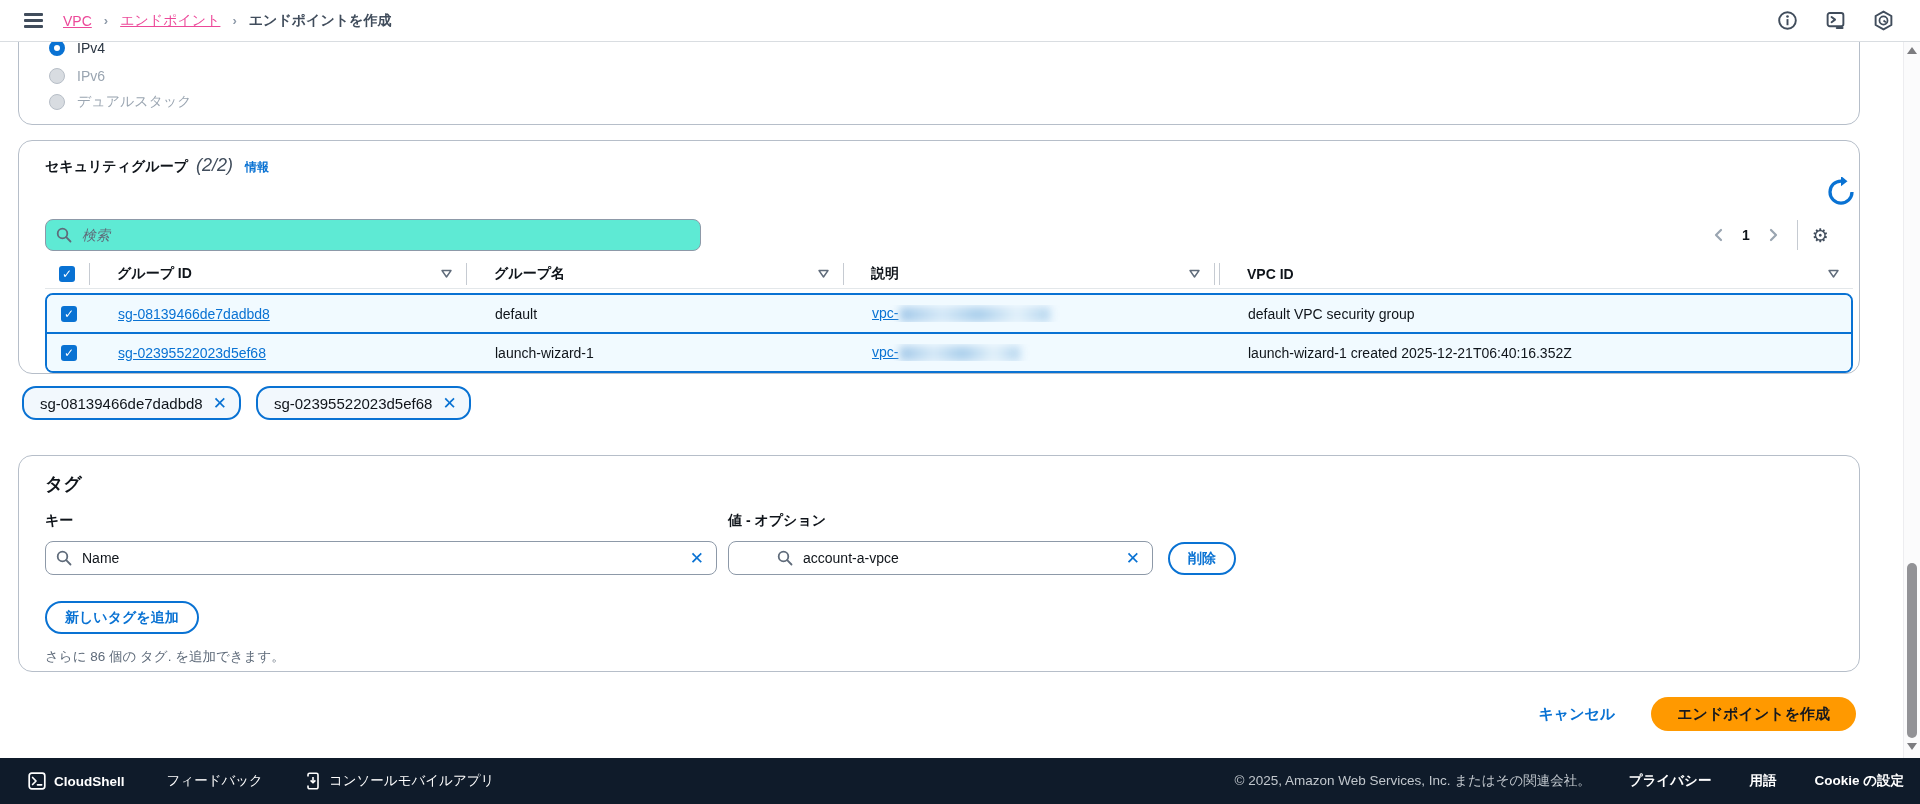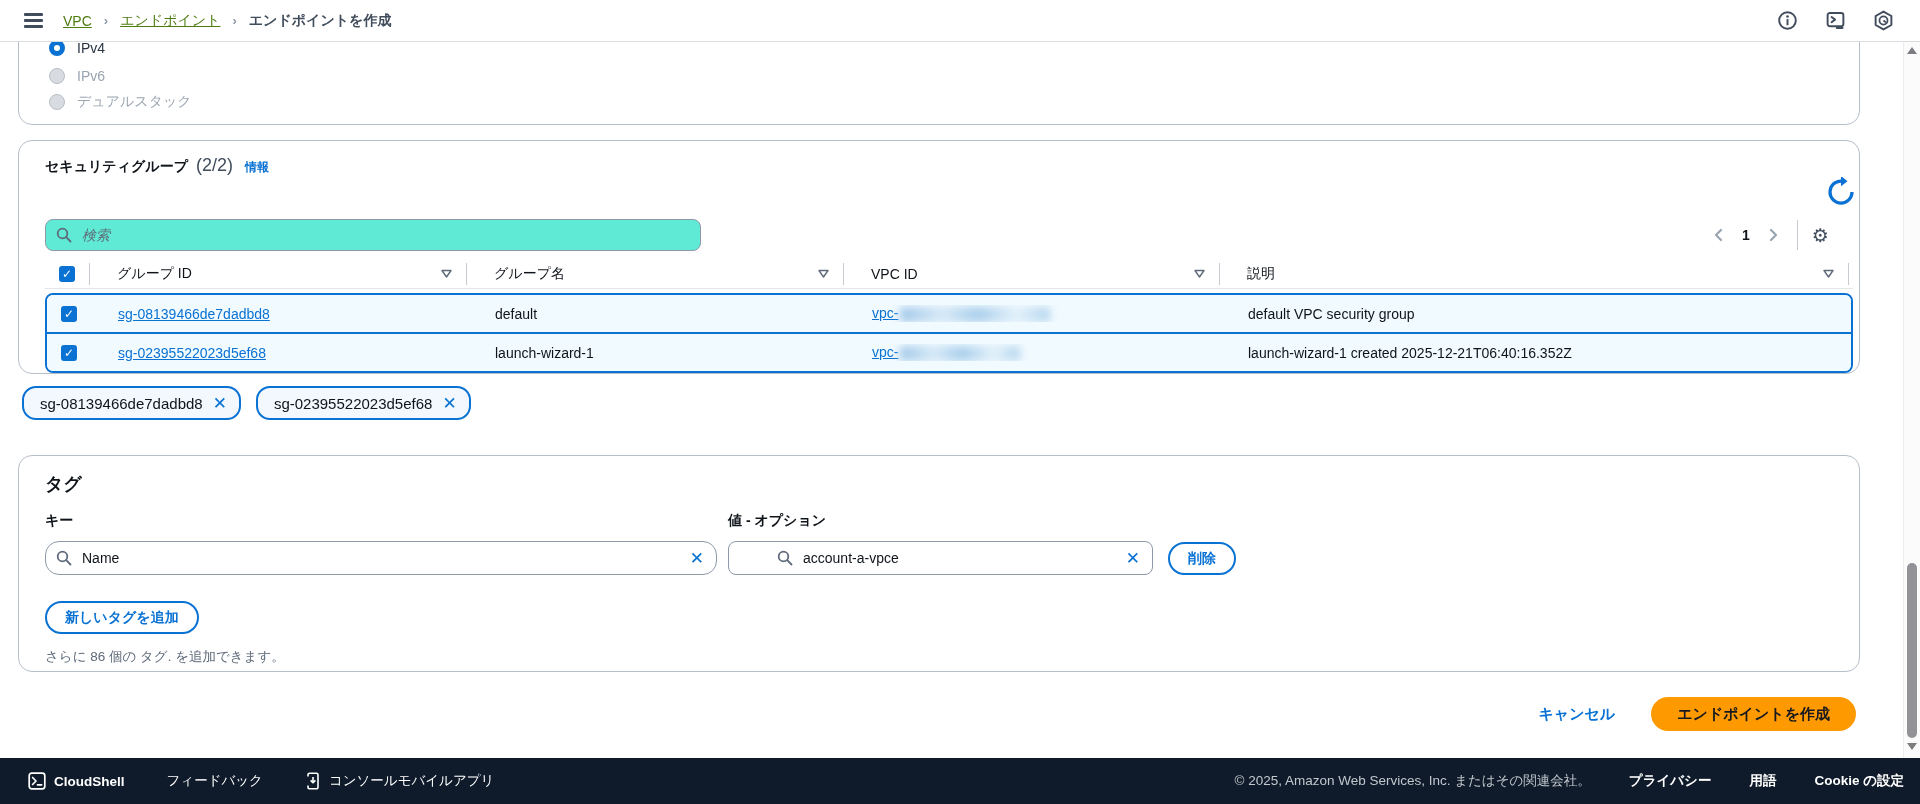--- a/index.html
+++ b/index.html
@@ -5,21 +5,21 @@
   html,body{margin:0;padding:0;background:#fff;}
   .page{position:relative;width:1920px;height:804px;overflow:hidden;background:#fff;
         font-family:"Liberation Sans","DejaVu Sans",sans-serif;color:#0f141a;font-size:14px;}
 
   
   .topbar{position:absolute;top:0;left:0;width:1920px;height:41px;background:#fff;
           border-bottom:1px solid #d9dde1;z-index:40;display:flex;align-items:center;}
   .hamburger{margin-left:24px;width:19px;height:15px;display:flex;flex-direction:column;justify-content:space-between;cursor:pointer;}
   .hamburger span{display:block;height:2.6px;background:#414d5c;border-radius:1px;}
   .crumbs{display:flex;align-items:center;margin-left:20px;gap:12px;}
-  .crumb-link{color:#4d7c0f;text-decoration:underline;cursor:pointer;}
+  .crumb-link{color:#ec4899;text-decoration:underline;cursor:pointer;}
   .crumb-sep{color:#8d99a8;font-weight:700;font-size:13px;}
   .crumb-current{color:#414d5c;font-weight:700;}
   .topbar-icons{position:absolute;right:0;top:0;height:41px;display:flex;align-items:center;gap:27px;padding-right:26px;}
   .tb-icon{width:21px;height:21px;cursor:pointer;display:block;}
 
   
   .card{position:absolute;background:#fff;border:1px solid #b6bec9;border-radius:14px;box-sizing:border-box;}
 
   
   .card-ip{top:-30px;left:18px;width:1842px;height:155px;z-index:1;}
@@ -27,38 +27,38 @@
   .radio{width:16px;height:16px;border-radius:50%;box-sizing:border-box;background:#fff;}
   .radio.sel{border:5px solid #0972d3;}
   .radio.dis{border:1px solid #b7bec7;background:#d8dce1;}
   .radio-label{color:#9aa5b1;font-size:14px;}
   .radio-label.en{color:#2a3542;}
 
   
   .card-sg{top:140px;left:18px;width:1842px;height:234px;z-index:2;}
   .sg-title-row{position:absolute;left:26px;top:14px;display:flex;align-items:baseline;gap:8px;}
   .sg-title{font-size:14px;font-weight:700;}
-  .sg-count{font-size:18px;font-weight:400;color:#414d5c;}
+  .sg-count{font-size:18px;font-weight:400;color:#414d5c;font-style:italic;}
   .sg-info{font-size:12px;font-weight:700;color:#0972d3;cursor:pointer;margin-left:4px;text-align:right;}
   .refresh-btn{position:absolute;left:1806px;top:36px;width:32px;height:32px;border:none;background:transparent;cursor:pointer;padding:0;}
   .search-box{position:absolute;left:26px;top:78px;width:656px;height:32px;border:1px solid #8d99a8;border-radius:8px;
               display:flex;align-items:center;box-sizing:border-box;background:#5eead4;}
   .search-box svg{margin:0 8px 0 10px;flex:none;}
   .search-box input{border:none;outline:none;flex:1;font-size:14px;font-family:inherit;color:#0f141a;background:transparent;}
   .search-box input::placeholder{color:#5f6b7a;font-style:italic;}
   .pager{position:absolute;top:78px;left:1684px;height:32px;display:flex;align-items:center;}
   .pg-btn{background:none;border:none;padding:0 10px;cursor:default;display:flex;align-items:center;}
   .pg-num{font-weight:700;color:#0f141a;padding:0 8px;}
   .pg-divider{width:1px;height:30px;background:#c6cbd2;margin:0 8px;}
   .gear-btn{background:none;border:none;cursor:pointer;font-size:19px;color:#414d5c;padding:0 6px;line-height:1;}
 
   .sg-grid{display:grid;grid-template-columns:44px 377px 377px 376px 1fr;align-items:center;}
   .sg-head{position:absolute;left:26px;top:118px;width:1808px;height:30px;border-bottom:1px solid #e3e7ea;box-sizing:border-box;}
   .hcell{display:flex;align-items:center;justify-content:space-between;height:22px;padding:0 14px 0 27px;
-         border-left:1px solid #c6cbd2;font-weight:400;font-size:14px;color:#0f141a;}
+         border-left:1px solid #c6cbd2;font-weight:700;font-size:14px;color:#0f141a;}
   .hcell.last{border-right:1px solid #c6cbd2;margin-right:4px;}
   .hcheck{display:flex;align-items:center;padding-left:14px;height:22px;}
   .sort-icon{flex:none;cursor:pointer;}
 
   .sel-wrap{position:absolute;left:26px;top:152px;width:1808px;box-sizing:border-box;
             border:2px solid #0972d3;border-radius:8px;overflow:hidden;background:#f1faff;}
   .sg-row{height:37px;background:#f1faff;}
   .sg-row + .sg-row{border-top:2px solid #0972d3;}
   .cell{padding-left:27px;white-space:nowrap;overflow:hidden;}
   .cell-check{padding-left:14px;display:flex;align-items:center;}
@@ -213,28 +213,28 @@
         <svg class="sort-icon" width="11" height="9" viewBox="0 0 11 9">
             <polygon points="1,1.5 10,1.5 5.5,8" fill="none" stroke="#5f6b7a" stroke-width="1.4" stroke-linejoin="round"></polygon>
           </svg>
       </div>
       <div class="hcell">
         <span>グループ名</span>
         <svg class="sort-icon" width="11" height="9" viewBox="0 0 11 9">
             <polygon points="1,1.5 10,1.5 5.5,8" fill="none" stroke="#5f6b7a" stroke-width="1.4" stroke-linejoin="round"></polygon>
           </svg>
       </div>
+      <div class="hcell last">
+        <span>説明</span>
+        <svg class="sort-icon" width="11" height="9" viewBox="0 0 11 9">
+            <polygon points="1,1.5 10,1.5 5.5,8" fill="none" stroke="#5f6b7a" stroke-width="1.4" stroke-linejoin="round"></polygon>
+          </svg>
+      </div>
       <div class="hcell">
         <span>VPC ID</span>
-        <svg class="sort-icon" width="11" height="9" viewBox="0 0 11 9">
-            <polygon points="1,1.5 10,1.5 5.5,8" fill="none" stroke="#5f6b7a" stroke-width="1.4" stroke-linejoin="round"></polygon>
-          </svg>
-      </div>
-      <div class="hcell last">
-        <span>説明</span>
         <svg class="sort-icon" width="11" height="9" viewBox="0 0 11 9">
             <polygon points="1,1.5 10,1.5 5.5,8" fill="none" stroke="#5f6b7a" stroke-width="1.4" stroke-linejoin="round"></polygon>
           </svg>
       </div>
     </div>
 
     <div class="sel-wrap">
       <div class="sg-row sg-grid">
         <div class="cell-check">
             <div class="checkbox">✓</div>
@@ -270,21 +270,21 @@
       <span class="chip-x">✕</span>
     </div>
   </div>
 
   <div class="card card-tags">
     <div class="tags-title">タグ</div>
 
     <div class="field-label" style="left:26px;">キー</div>
     <div class="field-label" style="left:709px;">値 - オプション</div>
 
-    <div class="tag-input" style="left:26px;width:672px;border-radius:14px;">
+    <div class="tag-input" style="left:26px;width:672px;">
       <svg width="16" height="16" viewBox="0 0 16 16">
         <circle cx="6.5" cy="6.5" r="4.8" fill="none" stroke="#5f6b7a" stroke-width="1.8"></circle>
         <line x1="10.2" y1="10.2" x2="14.5" y2="14.5" stroke="#5f6b7a" stroke-width="1.8" stroke-linecap="round"></line>
       </svg>
       <input type="text" value="Name" style="">
       <span class="clear-x">✕</span>
     </div>
 
     <div class="tag-input" style="left:709px;width:425px;padding-left:38px;">
       <svg width="16" height="16" viewBox="0 0 16 16">

